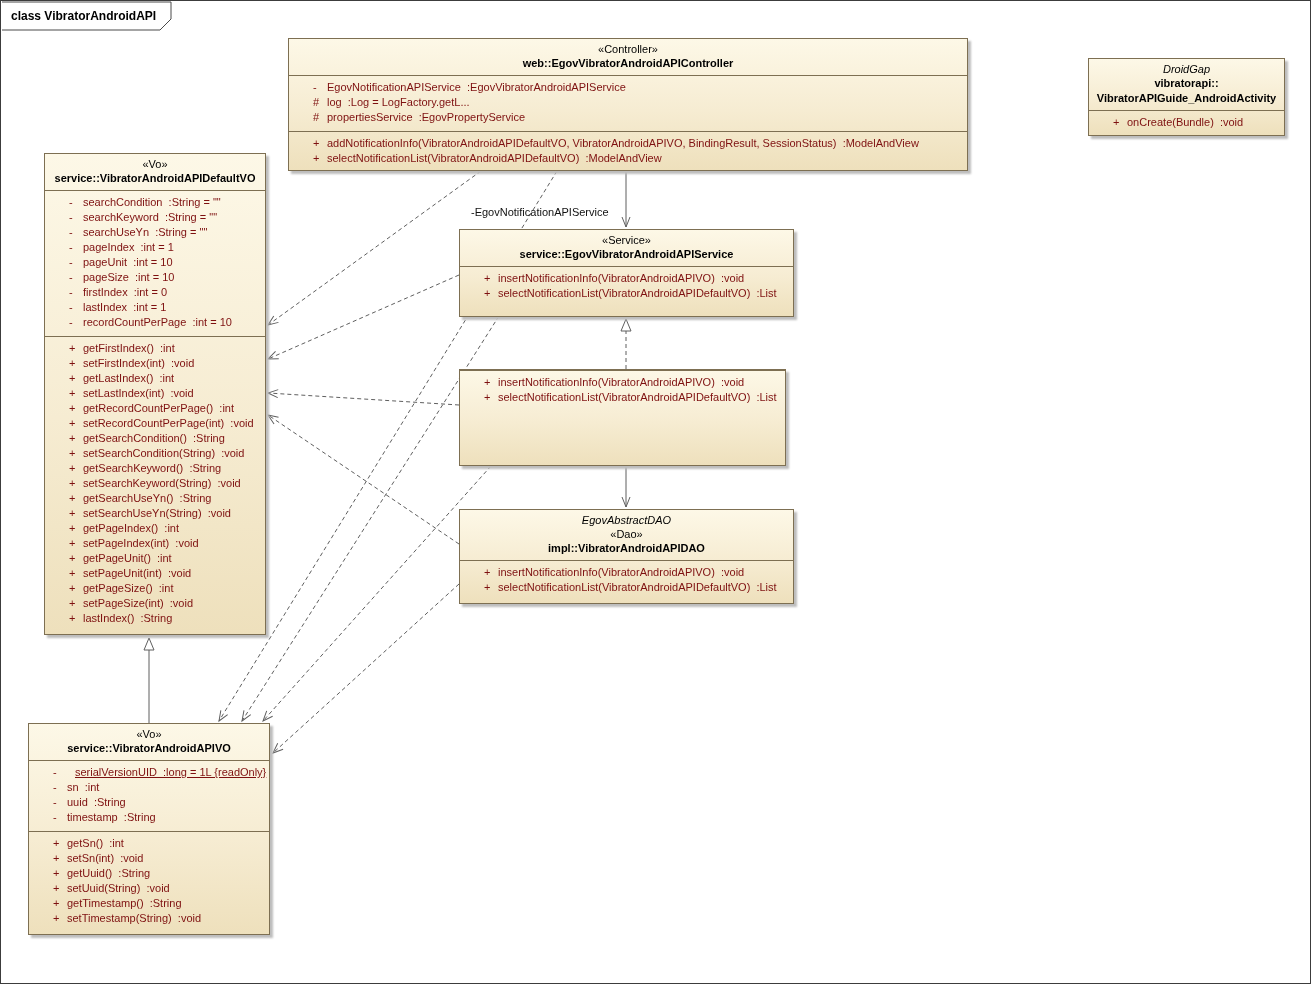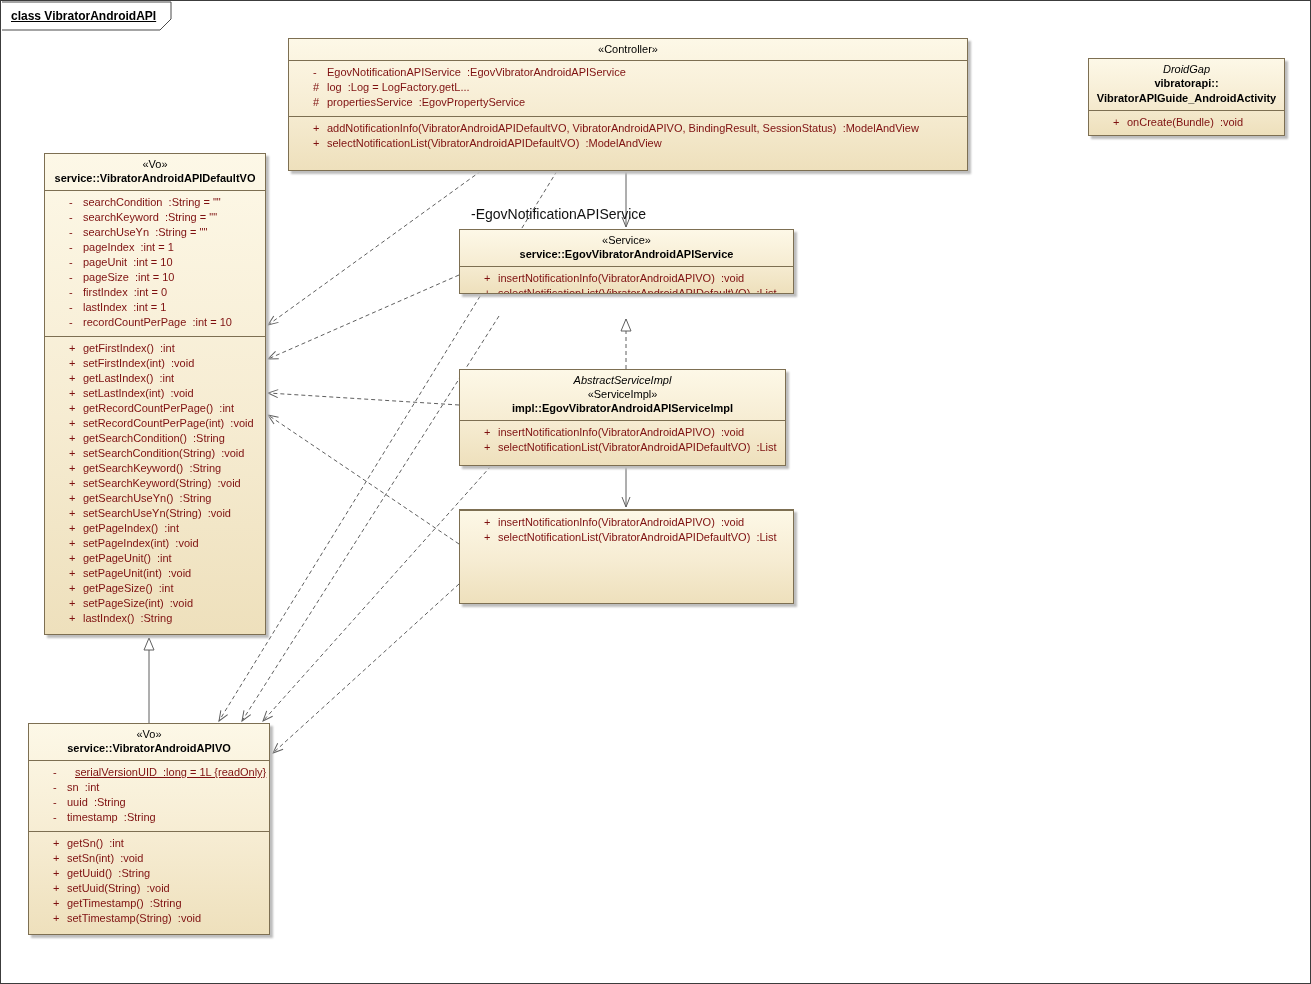--- a/index.html
+++ b/index.html
@@ -3,21 +3,21 @@
 <meta charset="utf-8">
 <style>
   * { margin:0; padding:0; box-sizing:border-box; }
   html,body { background:#e8e8e8; font-family:"Liberation Sans", sans-serif; }
   .canvas {
     position:relative; width:1311px; height:984px; background:#ffffff;
     border:1px solid #3c3c3c; overflow:hidden;
   }
   svg.connectors { position:absolute; left:0; top:0; }
   .frame-label { position:absolute; font-size:12px; font-weight:bold; color:#000; }
-  .edge-label { position:absolute; font-size:14px; color:#111; }
+  .edge-label { position:absolute; font-size:11px; color:#111; }
   .uml-class {
     position:absolute;
     background:linear-gradient(180deg,#fdf8e7 0%,#f6ecd2 55%,#eee0bc 100%);
     border:1px solid #7d6f52;
     box-shadow:3px 3px 2px #bdbdbd;
     font-size:11px; color:#000; overflow:hidden;
   }
   .hdr { padding:3px 5px 4px; text-align:center; }
   .tagline { font-style:italic; text-align:center; line-height:14px; }
   .stereo { line-height:14px; }
@@ -56,28 +56,29 @@
     <line x1="458" y1="274" x2="267" y2="358" stroke="#5f5f5f" stroke-dasharray="4 3" marker-end="url(#open)"></line>
     <line x1="458" y1="404" x2="267" y2="392" stroke="#5f5f5f" stroke-dasharray="4 3" marker-end="url(#open)"></line>
     <line x1="458" y1="543" x2="267" y2="414" stroke="#5f5f5f" stroke-dasharray="4 3" marker-end="url(#open)"></line>
 
     <line x1="556" y1="170" x2="218" y2="720" stroke="#5f5f5f" stroke-dasharray="4 3" marker-end="url(#open)"></line>
     <line x1="498" y1="315" x2="241" y2="720" stroke="#5f5f5f" stroke-dasharray="4 3" marker-end="url(#open)"></line>
     <line x1="490" y1="465" x2="262" y2="720" stroke="#5f5f5f" stroke-dasharray="4 3" marker-end="url(#open)"></line>
     <line x1="458" y1="583" x2="272" y2="752" stroke="#5f5f5f" stroke-dasharray="4 3" marker-end="url(#open)"></line>
   </svg>
 
-  <div class="frame-label" style="left:10px;top:8px;text-decoration:underline;">class VibratorAndroidAPI</div>
+  <div class="frame-label" style="left:10px;top:8px;">class VibratorAndroidAPI</div>
 
   <div class="edge-label" style="left:470px;top:205px;">-EgovNotificationAPIService</div>
 
   <div class="uml-class" style="left:287px;top:37px;width:680px;height:133px;">
     <div class="hdr">
 
       <div class="stereo">«Controller»</div>
+      <div class="cname">web::EgovVibratorAndroidAPIController</div>
     </div>
     <div class="compartment attrs">
         <div class="member"><span class="sign">-</span><span class="txt">EgovNotificationAPIService  :EgovVibratorAndroidAPIService</span></div>
         <div class="member"><span class="sign">#</span><span class="txt">log  :Log = LogFactory.getL...</span></div>
         <div class="member"><span class="sign">#</span><span class="txt">propertiesService  :EgovPropertyService</span></div>
       </div>
     <div class="compartment ops">
         <div class="member"><span class="sign">+</span><span class="txt">addNotificationInfo(VibratorAndroidAPIDefaultVO, VibratorAndroidAPIVO, BindingResult, SessionStatus)  :ModelAndView</span></div>
         <div class="member"><span class="sign">+</span><span class="txt">selectNotificationList(VibratorAndroidAPIDefaultVO)  :ModelAndView</span></div>
       </div>
@@ -129,47 +130,47 @@
         <div class="member"><span class="sign">+</span><span class="txt">getPageIndex()  :int</span></div>
         <div class="member"><span class="sign">+</span><span class="txt">setPageIndex(int)  :void</span></div>
         <div class="member"><span class="sign">+</span><span class="txt">getPageUnit()  :int</span></div>
         <div class="member"><span class="sign">+</span><span class="txt">setPageUnit(int)  :void</span></div>
         <div class="member"><span class="sign">+</span><span class="txt">getPageSize()  :int</span></div>
         <div class="member"><span class="sign">+</span><span class="txt">setPageSize(int)  :void</span></div>
         <div class="member"><span class="sign">+</span><span class="txt">lastIndex()  :String</span></div>
       </div>
   </div>
 
-  <div class="uml-class" style="left:458px;top:228px;width:335px;height:65px;">
+  <div class="uml-class" style="left:458px;top:228px;width:335px;height:88px;">
     <div class="hdr">
 
       <div class="stereo">«Service»</div>
       <div class="cname">service::EgovVibratorAndroidAPIService</div>
     </div>
 
     <div class="compartment ops">
         <div class="member"><span class="sign">+</span><span class="txt">insertNotificationInfo(VibratorAndroidAPIVO)  :void</span></div>
         <div class="member"><span class="sign">+</span><span class="txt">selectNotificationList(VibratorAndroidAPIDefaultVO)  :List</span></div>
       </div>
   </div>
 
   <div class="uml-class" style="left:458px;top:368px;width:327px;height:97px;">
-    <div class="hdr">
-      <div class="tagline">AbstractServiceImpl</div>
-      <div class="stereo">«ServiceImpl»</div>
-      <div class="cname">impl::EgovVibratorAndroidAPIServiceImpl</div>
-    </div>
 
     <div class="compartment ops">
         <div class="member"><span class="sign">+</span><span class="txt">insertNotificationInfo(VibratorAndroidAPIVO)  :void</span></div>
         <div class="member"><span class="sign">+</span><span class="txt">selectNotificationList(VibratorAndroidAPIDefaultVO)  :List</span></div>
       </div>
   </div>
 
   <div class="uml-class" style="left:458px;top:508px;width:335px;height:95px;">
+    <div class="hdr">
+      <div class="tagline">EgovAbstractDAO</div>
+      <div class="stereo">«Dao»</div>
+      <div class="cname">impl::VibratorAndroidAPIDAO</div>
+    </div>
 
     <div class="compartment ops">
         <div class="member"><span class="sign">+</span><span class="txt">insertNotificationInfo(VibratorAndroidAPIVO)  :void</span></div>
         <div class="member"><span class="sign">+</span><span class="txt">selectNotificationList(VibratorAndroidAPIDefaultVO)  :List</span></div>
       </div>
   </div>
 
   <div class="uml-class" style="left:27px;top:722px;width:242px;height:212px;">
     <div class="hdr">
 

